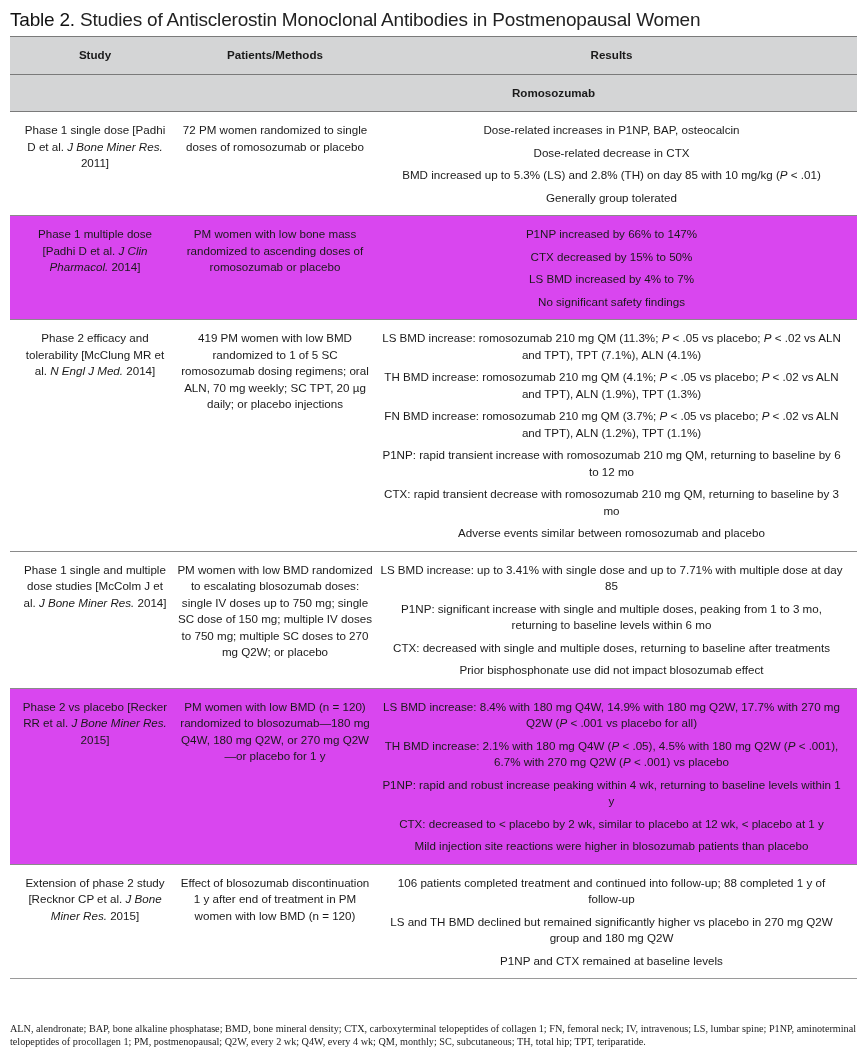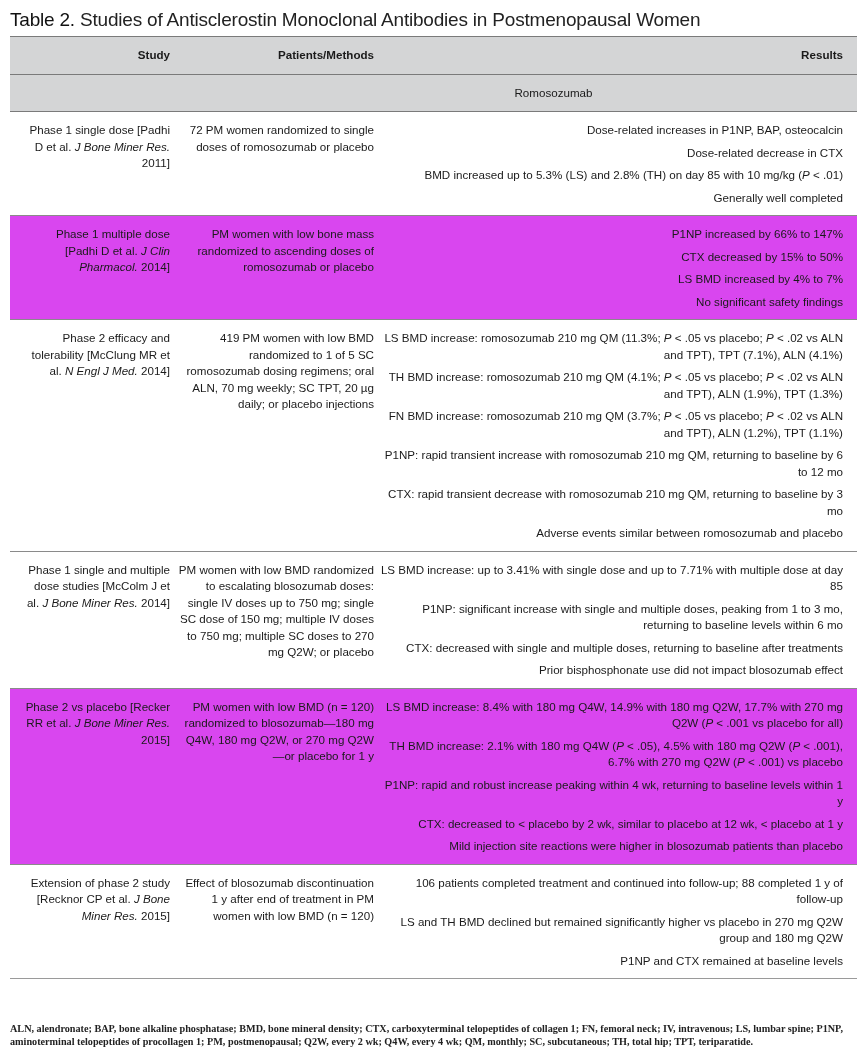--- a/index.html
+++ b/index.html
@@ -2,36 +2,36 @@
 <html><head>
 <meta charset="utf-8">
 <style>
   html, body { margin: 0; padding: 0; background: #ffffff; }
   body { width: 866px; height: 1056px; position: relative; overflow: hidden;
          font-family: "Liberation Sans", sans-serif; color: #1a1a1a; }
   .caption { position: absolute; left: 10px; top: 9px; font-size: 19px; color: #222; letter-spacing: -0.2px; }
   .caption .lbl { color: #111; }
   table { position: absolute; left: 10px; top: 36px; width: 847px; border-collapse: collapse;
           font-size: 11.6px; line-height: 16.5px; border-top: 1.5px solid #7a7a7a; }
-  td, th { vertical-align: top; text-align: right; padding: 0; }
+  td, th { vertical-align: top; text-align: center; padding: 0; }
   tr.head th { background: #d4d5d6; font-weight: bold; height: 37px; vertical-align: middle;
                border-bottom: 1.5px solid #7a7a7a; font-size: 11.6px; }
-  tr.section td { background: #d4d5d6; font-weight: normal; text-align: center; height: 36px;
+  tr.section td { background: #d4d5d6; font-weight: bold; text-align: center; height: 36px;
                   vertical-align: middle; border-bottom: 1.5px solid #7a7a7a; padding-left: 240px; }
   tr.row td { border-bottom: 1.5px solid #8a8a8a; padding-top: 10px; padding-bottom: 9px; }
   tr.row.alt td { background: #d946ef; }
   tr.row.last td { border-bottom: 1.5px solid #9a9a9a; }
   .c1 { width: 150px; padding-left: 10px !important; padding-right: 6px !important; }
   .c2 { width: 198px; padding-right: 6px !important; }
   .c3 { padding-right: 14px !important; }
   .result { margin: 0 0 6px 0; }
   .result:last-child { margin-bottom: 0; }
   .cite { font-style: italic; }
   .footnote { position: absolute; left: 10px; top: 1022px; width: 850px; font-family: "Liberation Serif", serif;
-              font-size: 10.2px; line-height: 13px; color: #222; font-weight: bold; }
+              font-size: 10.2px; line-height: 13px; color: #222; }
   th.c1, th.c2, th.c3 { padding-top: 0; }
 </style>
 </head>
 <body>
 
 <div class="caption">
   <span class="lbl">Table 2.</span>
   <span>Studies of Antisclerostin Monoclonal Antibodies in Postmenopausal Women</span>
 </div>
 
@@ -49,21 +49,21 @@
       </tr>
       <tr class="row">
         <td class="c1"><span>Phase 1 single dose [Padhi D et al. </span><span class="cite">J Bone Miner Res.</span><span> 2011]</span></td>
         <td class="c2">
           <div>72 PM women randomized to single doses of romosozumab or placebo</div>
         </td>
         <td class="c3">
           <div class="result">Dose-related increases in P1NP, BAP, osteocalcin</div>
           <div class="result">Dose-related decrease in CTX</div>
           <div class="result">BMD increased up to 5.3% (LS) and 2.8% (TH) on day 85 with 10 mg/kg (<i>P</i> &lt; .01)</div>
-          <div class="result">Generally well completed</div>
+          <div class="result">Generally group tolerated</div>
         </td>
       </tr>
       <tr class="row alt">
         <td class="c1"><span>Phase 1 multiple dose [Padhi D et al. </span><span class="cite">J Clin Pharmacol.</span><span> 2014]</span></td>
         <td class="c2">
           <div>PM women with low bone mass randomized to ascending doses of romosozumab or placebo</div>
         </td>
         <td class="c3">
           <div class="result">P1NP increased by 66% to 147%</div>
           <div class="result">CTX decreased by 15% to 50%</div>

